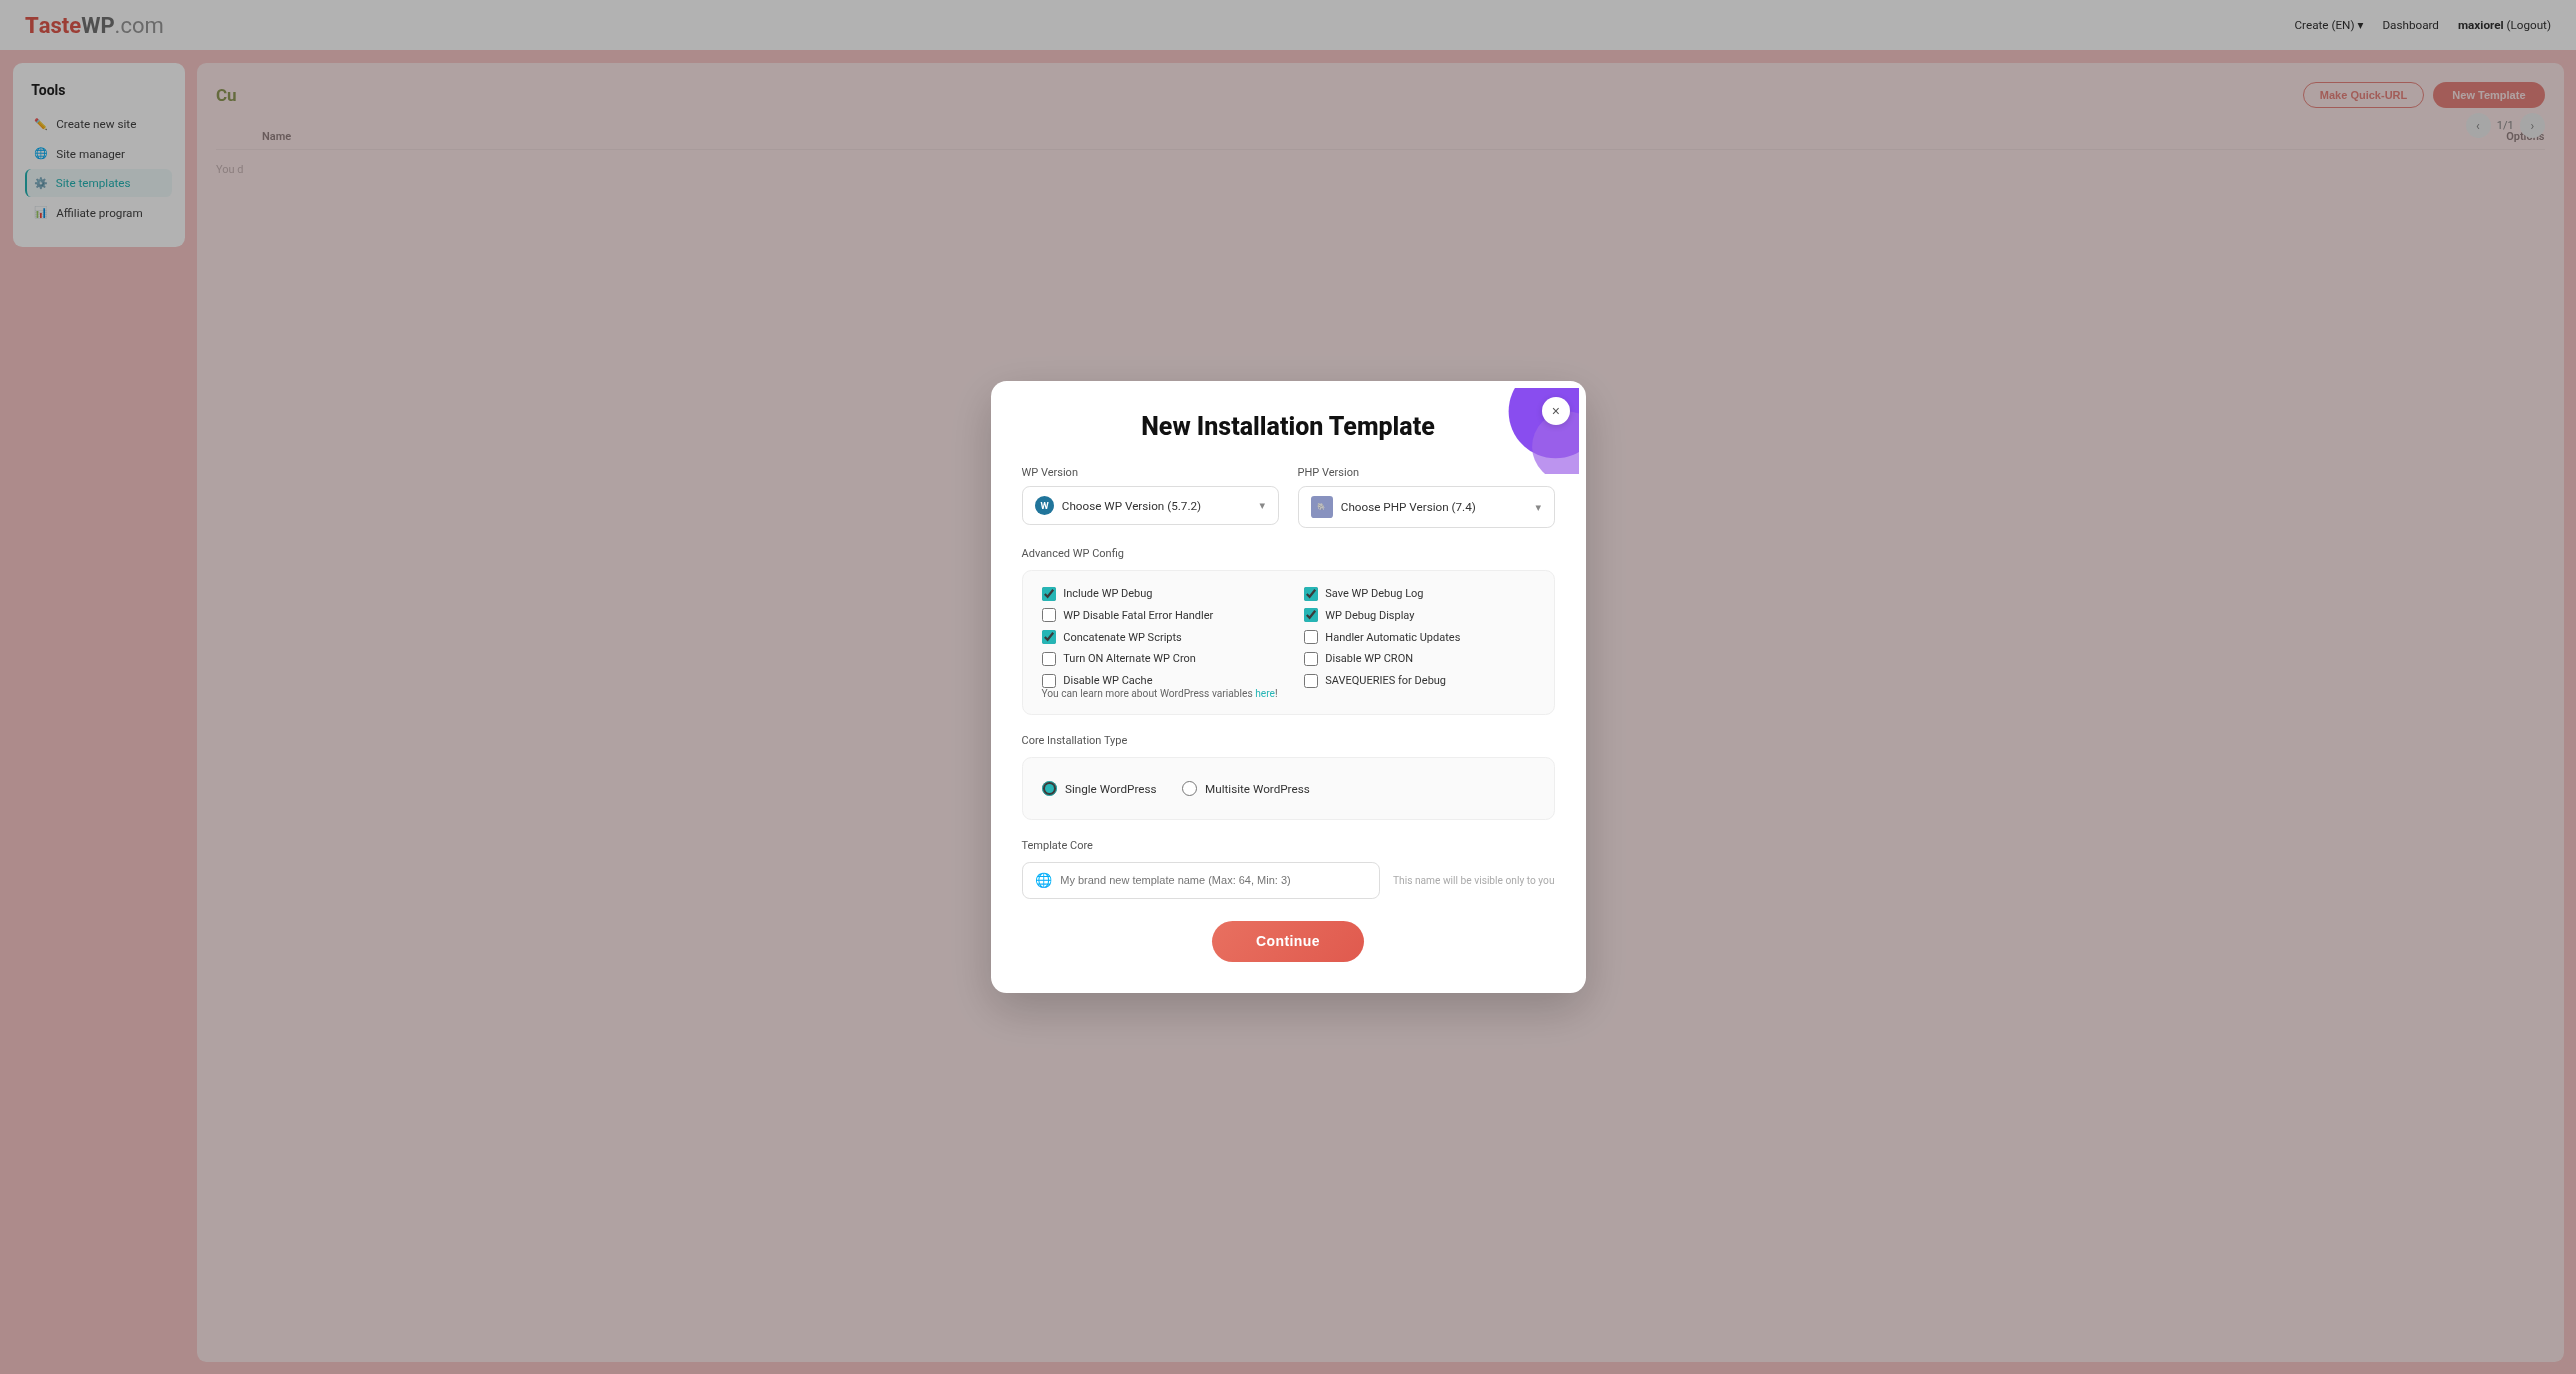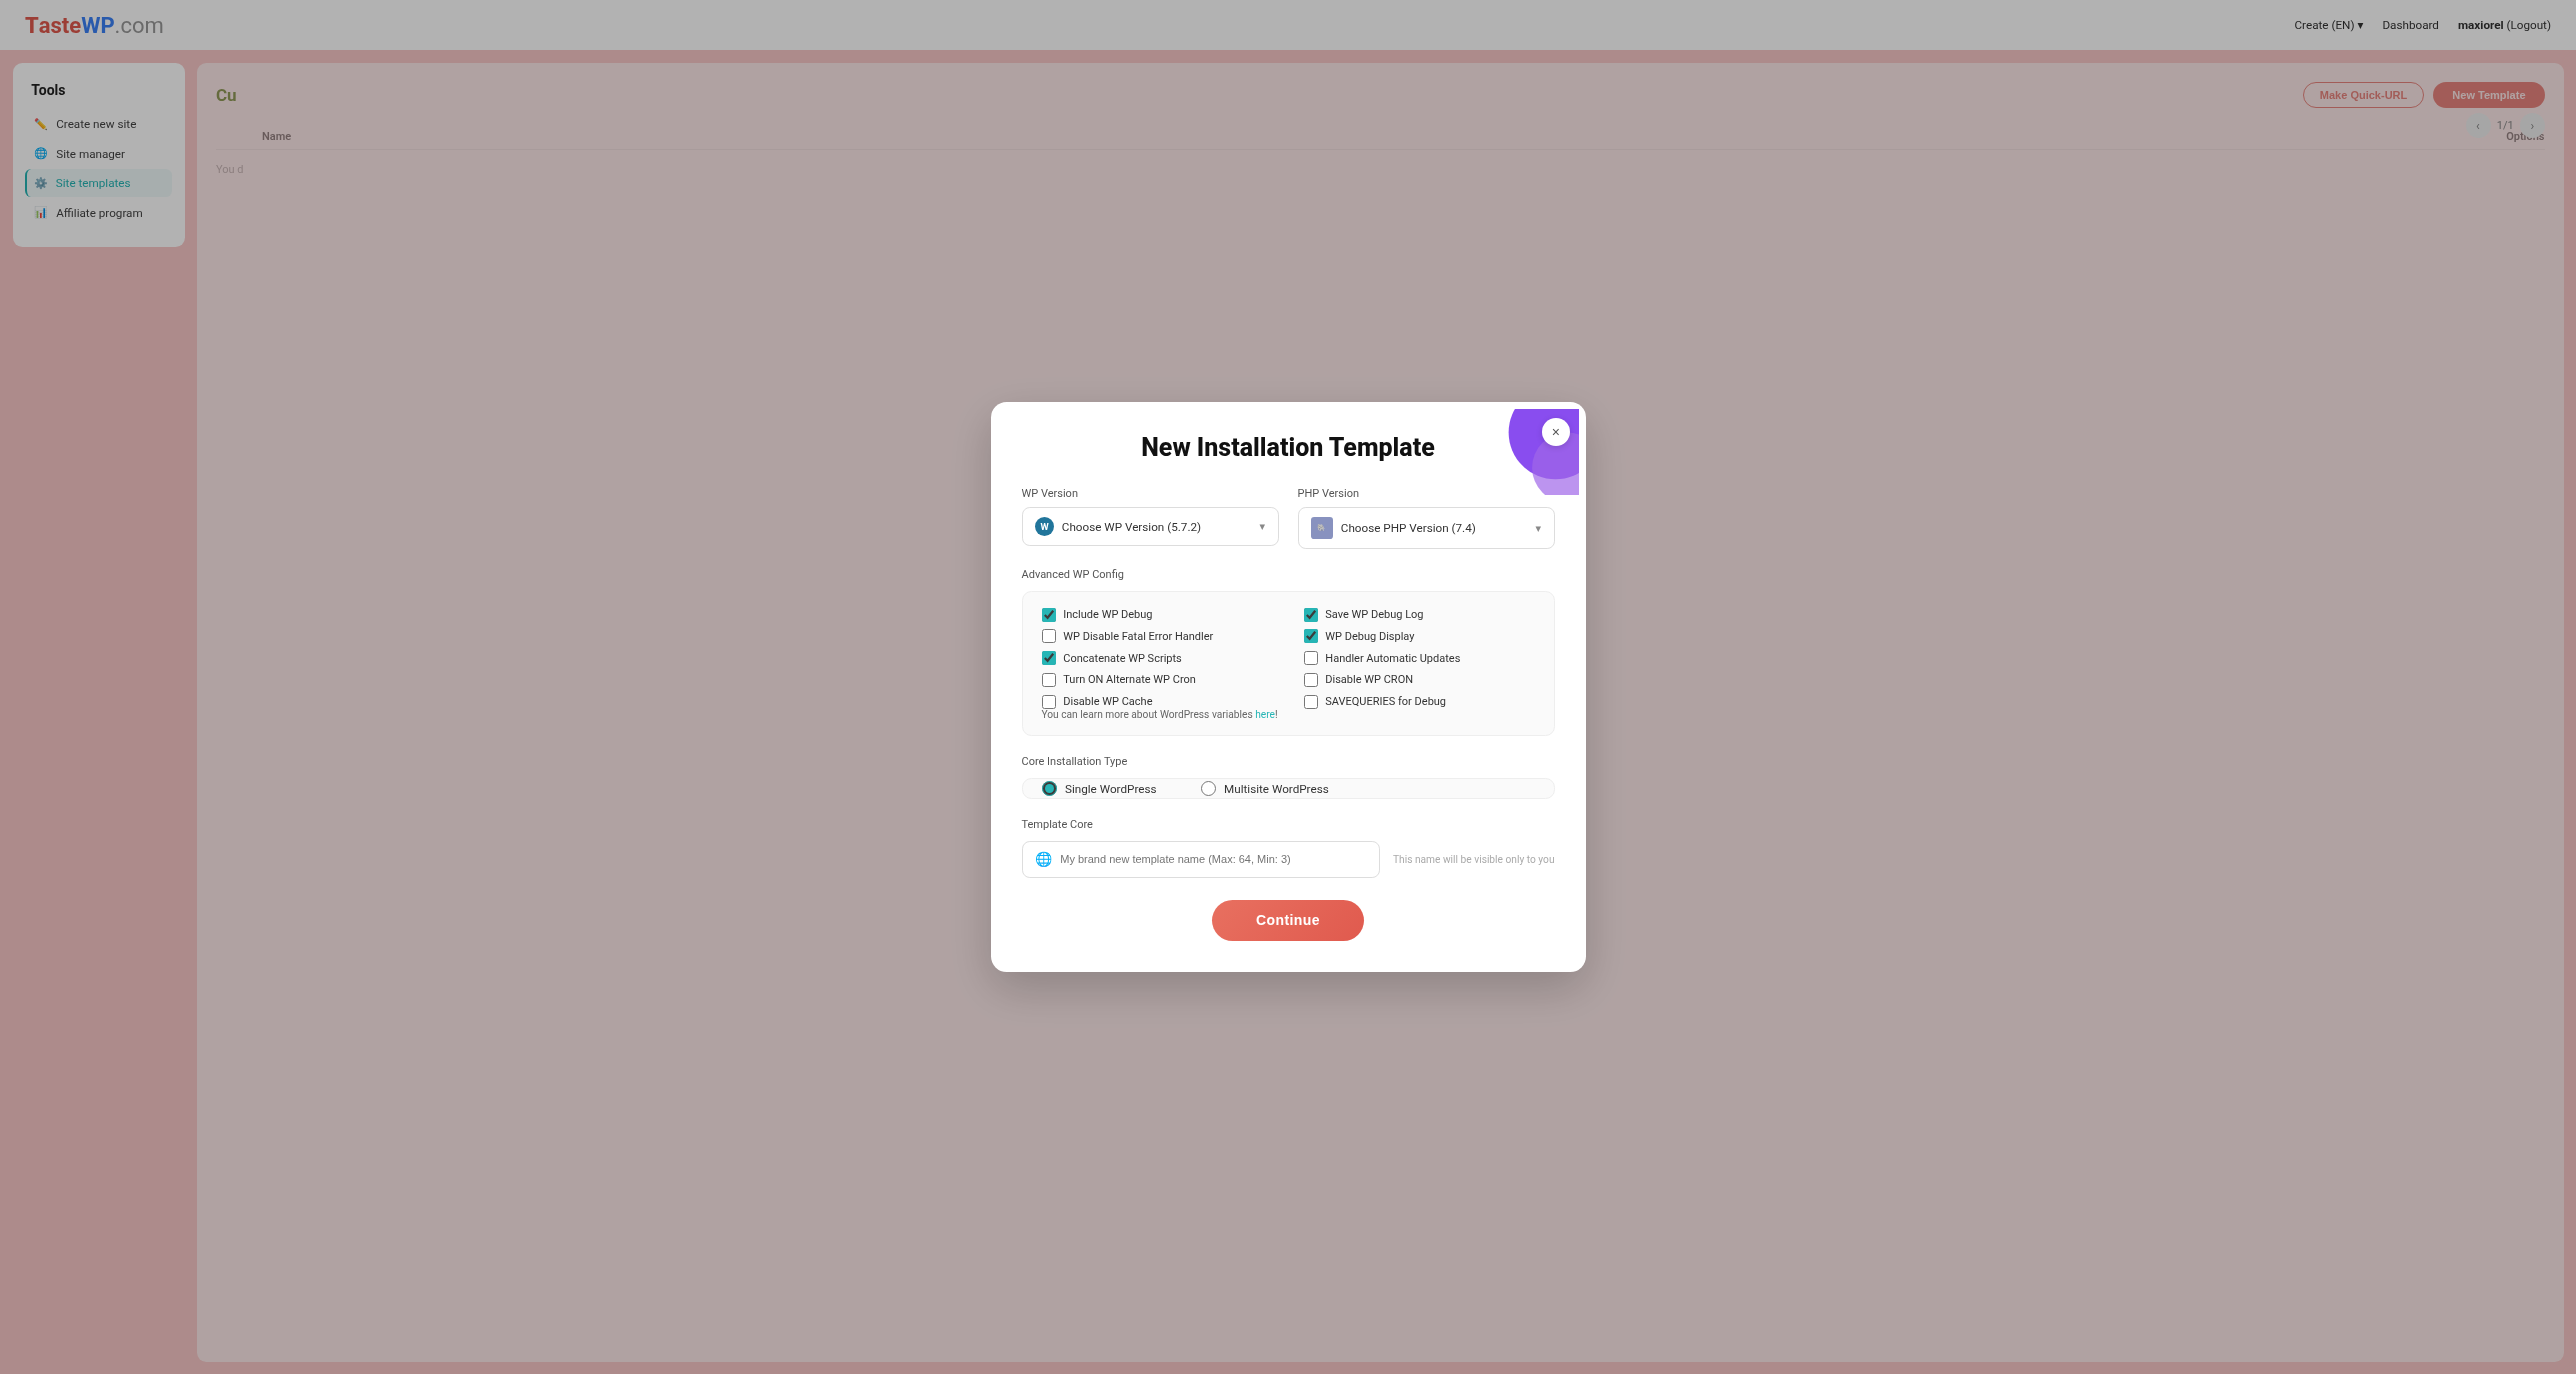--- a/index.html
+++ b/index.html
@@ -313,24 +313,24 @@
     .learn-more a {
       color: #26b5b5;
       text-decoration: none;
     }
 
     
     .install-box {
       background: #fafafa;
       border: 1.2px solid #eee;
       border-radius: 9.4px;
-      padding: 2px 19px;
+      padding: 23px 19px;
       margin-bottom: 19px;
       display: flex;
-      gap: 44px;
+      gap: 25px;
     }
     .radio-item {
       display: flex;
       align-items: center;
       gap: 7.8px;
       font-size: 11.7px;
       color: #333;
       cursor: pointer;
     }
     .radio-item input[type="radio"] {
@@ -399,21 +399,21 @@
       width: 86px;
       height: 86px;
       z-index: 102;
       pointer-events: none;
     }
   </style>
 </head>
 <body>
 
 <div class="top-nav">
-  <div class="logo"><span style="color:#e05a4e;font-weight:800;font-size:22px;">T</span><span style="color:#e05a4e;font-weight:700;font-size:22px;">aste</span><span style="color:#3b82f6;font-weight:700;font-size:22px;">WP</span><span style="color:#999;font-weight:400;font-size:22px;">.com</span></div>
+  <div class="logo"><span style="color:#e05a4e;font-weight:800;font-size:22px;">T</span><span style="color:#e05a4e;font-weight:700;font-size:22px;">aste</span><span style="color:#737373;font-weight:700;font-size:22px;">WP</span><span style="color:#999;font-weight:400;font-size:22px;">.com</span></div>
   <div class="top-nav-right">
     <div class="lang">
       <span>Create (EN)</span>
       <span>▾</span>
     </div>
     <a>Dashboard</a>
     <span>
       <strong>maxiorel</strong>
       <span style="cursor:pointer;">(Logout)</span>
     </span>

